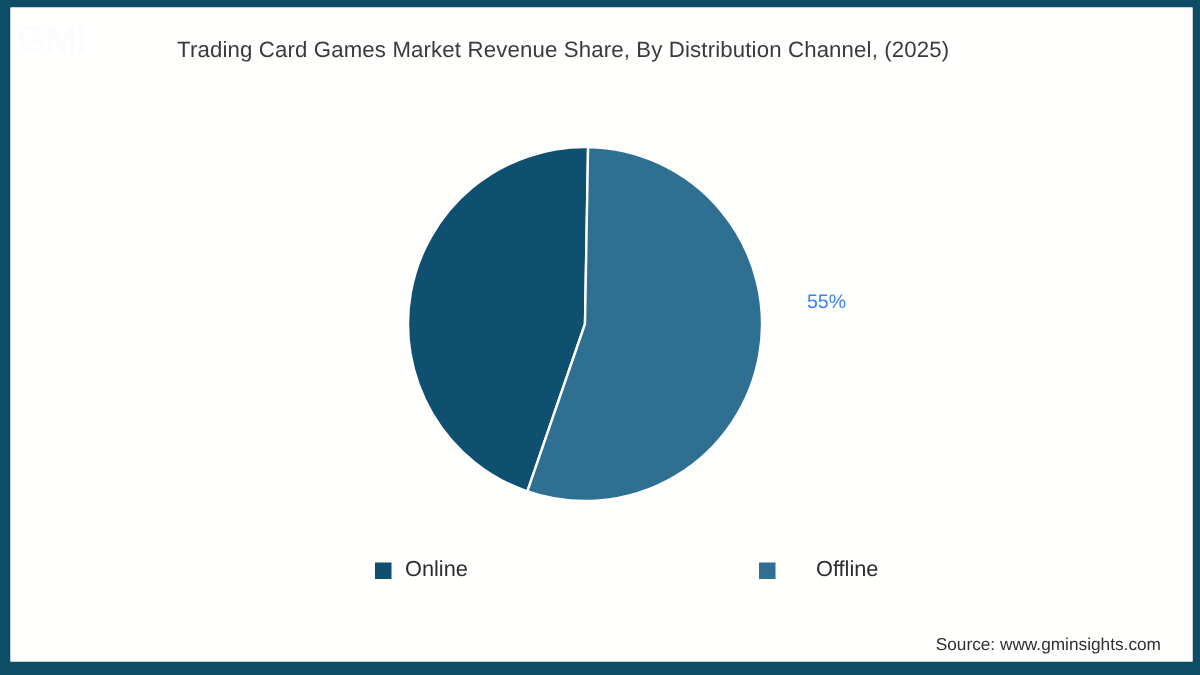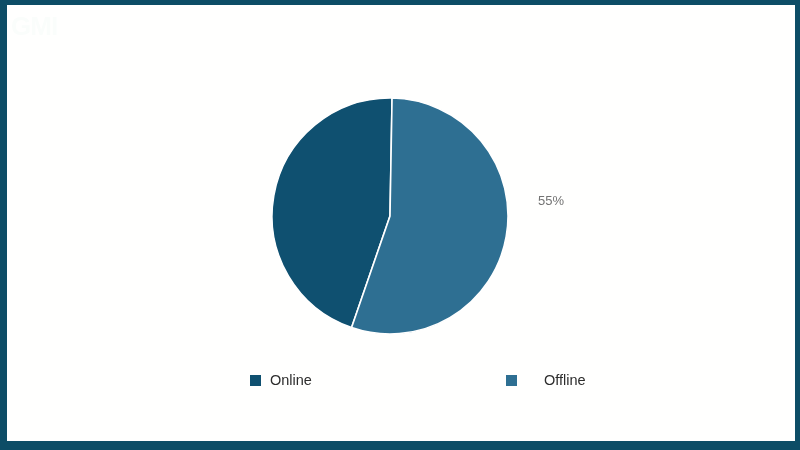--- a/index.html
+++ b/index.html
@@ -50,21 +50,21 @@
     position: absolute;
     left: 0; top: 0;
     width: 800px; height: 450px;
   }
   #pie-svg { display: block; }
   .slice { stroke: #ffffff; stroke-width: 1.6; }
   #value-label-55 {
     position: absolute;
     left: 531px; top: 188px;
     font-size: 13px;
-    color: #737373;
+    color: #3b82f6;
     white-space: nowrap;
   }
   #legend {
     position: absolute;
     left: 0; top: 362px;
     width: 793px;
     height: 28px;
   }
   .legend-item {
     position: absolute;
@@ -94,20 +94,21 @@
   }
 </style>
 </head>
 <body>
 
 <div id="figure" style="border-color: rgb(13, 77, 102);">
   <div id="canvas">
 
     <div id="watermark">GMI</div>
 
+    <div id="chart-title">Trading Card Games Market Revenue Share, By Distribution Channel, (2025)</div>
 
     <div id="pie-area">
       <svg id="pie-svg" width="800" height="450" viewBox="0 0 800 450">
         <g id="pie-slices">
             <path d="M 383 211 L 344.58 322.57 A 118 118 0 0 1 385.06 93.02 Z" fill="#0f5070" class="slice"></path>
             <path d="M 383 211 L 385.06 93.02 A 118 118 0 1 1 344.58 322.57 Z" fill="#2e6f92" class="slice"></path>
           </g>
       </svg>
     </div>
 
@@ -117,15 +118,16 @@
       <div class="legend-item online">
         <span class="legend-swatch" style="background: rgb(15, 80, 112);"></span>
         <span class="legend-label">Online</span>
       </div>
       <div class="legend-item offline">
         <span class="legend-swatch" style="background: rgb(46, 111, 146);"></span>
         <span class="legend-label">Offline</span>
       </div>
     </div>
 
+    <div id="source-note">Source: www.gminsights.com</div>
 
   </div>
 </div>
 
 </body></html>

